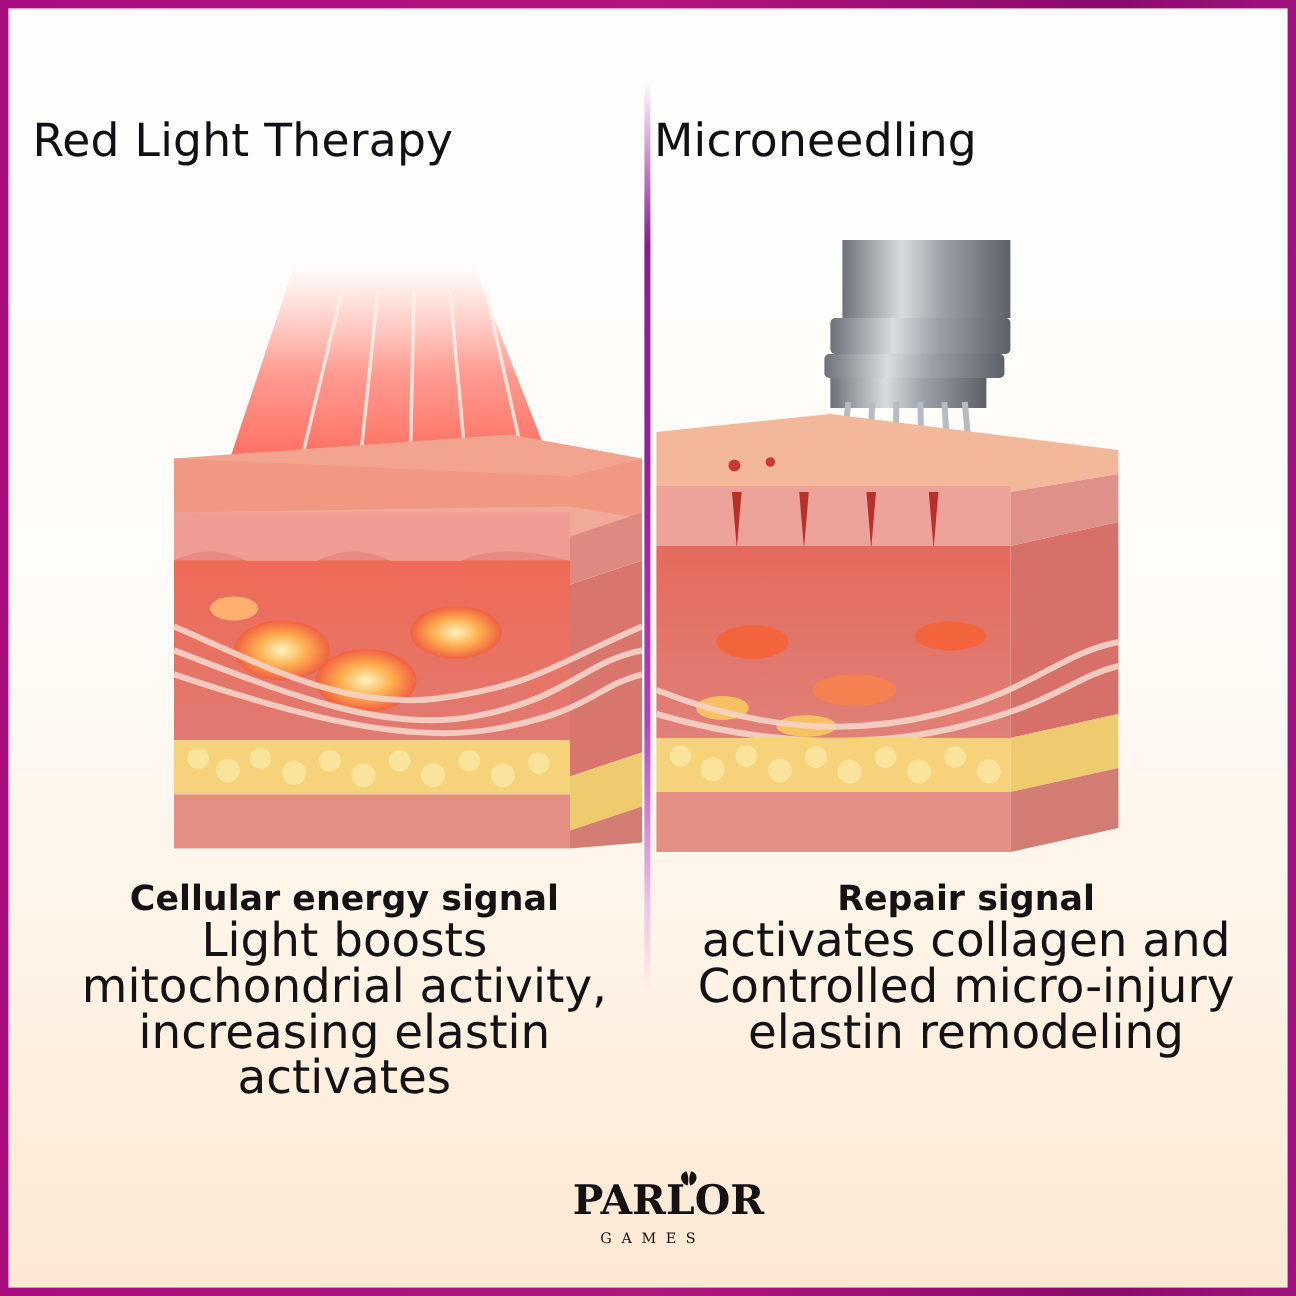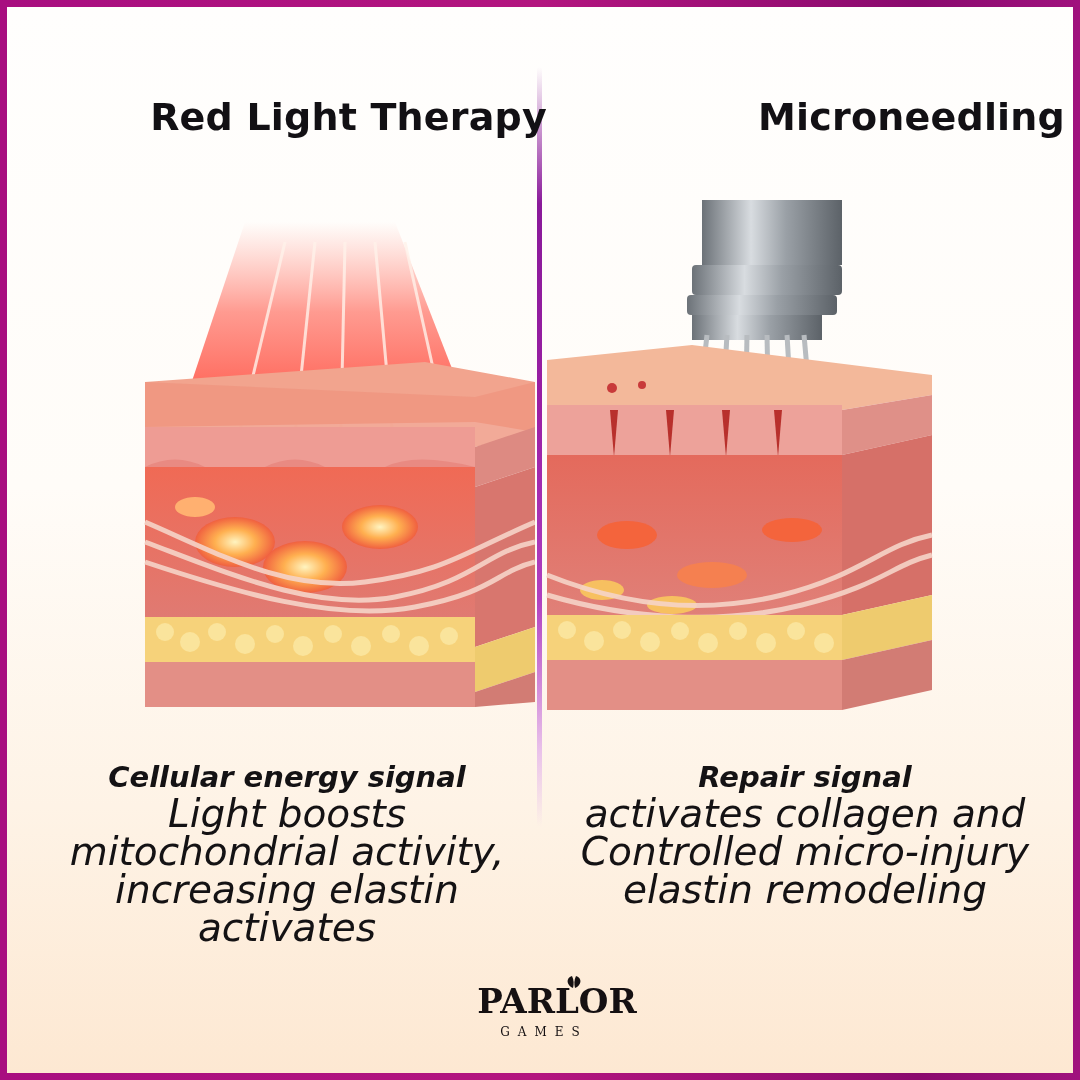--- a/index.html
+++ b/index.html
@@ -12,30 +12,30 @@
       position: absolute; left: 7px; top: 7px; width: 1066px; height: 1066px;
       background: linear-gradient(180deg, #fffefd 0%, #fffcf8 45%, #fef3e6 75%, #fde8d2 100%);
       overflow: hidden;
     }
     .divider {
       position: absolute; left: 530px; top: 60px; width: 5px; height: 760px;
       background: linear-gradient(180deg, rgba(160,60,180,0) 0%, #8a1a9a 18%, #9a1fa4 45%, #b040c0 70%, rgba(220,160,235,0.6) 90%, rgba(255,255,255,0) 100%);
       border-radius: 3px;
     }
     .title {
-      position: absolute; top: 88px; width: 520px; text-align: right;
-      font-family: "DejaVu Sans", sans-serif; font-weight: bold; font-size: 38px;
+      position: absolute; top: 88px; width: 520px; text-align: left;
+      font-family: "DejaVu Sans", sans-serif; font-weight: normal; font-size: 38px;
       color: #121014; letter-spacing: 0.2px;
     }
     .title.left { left: 20px; }
     .title.right { left: 538px; }
     .illus { position: absolute; }
     .caption {
-      position: absolute; top: 752px; width: 500px; text-align: center;
-      font-family: "DejaVu Sans", sans-serif; color: #141214; font-style: italic;
+      position: absolute; top: 723px; width: 500px; text-align: center;
+      font-family: "DejaVu Sans", sans-serif; color: #141214;
     }
     .caption.left { left: 30px; }
     .caption.right { left: 548px; }
     .caption .head { font-weight: bold; font-size: 29px; line-height: 36px; }
     .caption .body { font-size: 39px; line-height: 38px; padding: 0 20px; }
     .logo {
       position: absolute; left: 433px; top: 975px; width: 200px; text-align: center;
       font-family: "DejaVu Serif", serif; color: #151012;
     }
     .logo .word { font-size: 34px; font-weight: bold; letter-spacing: 0px; line-height: 38px; margin-left: 34px; }

